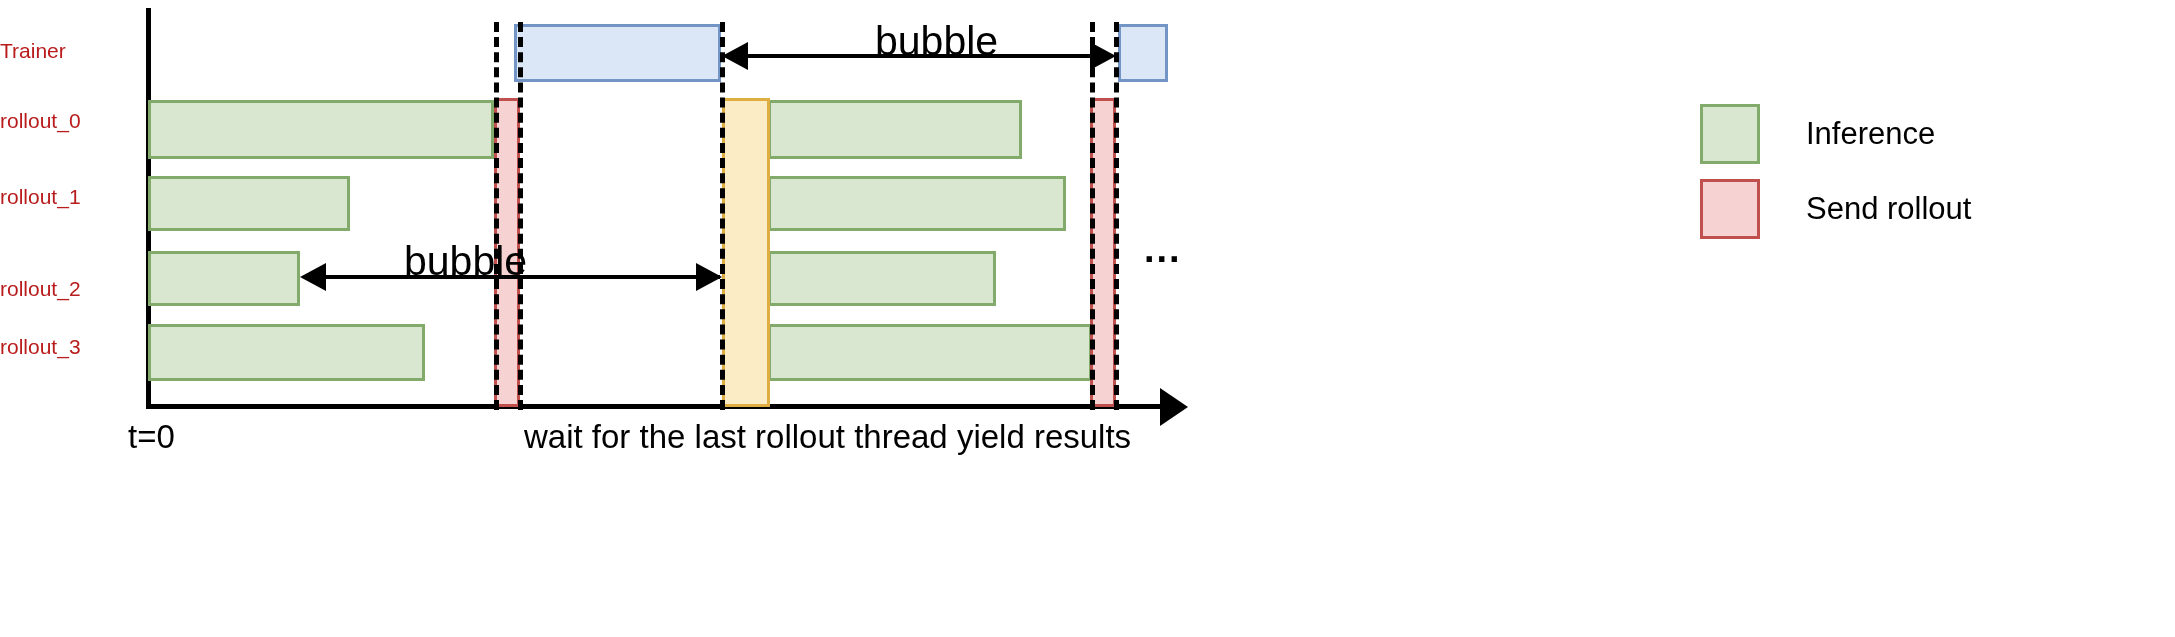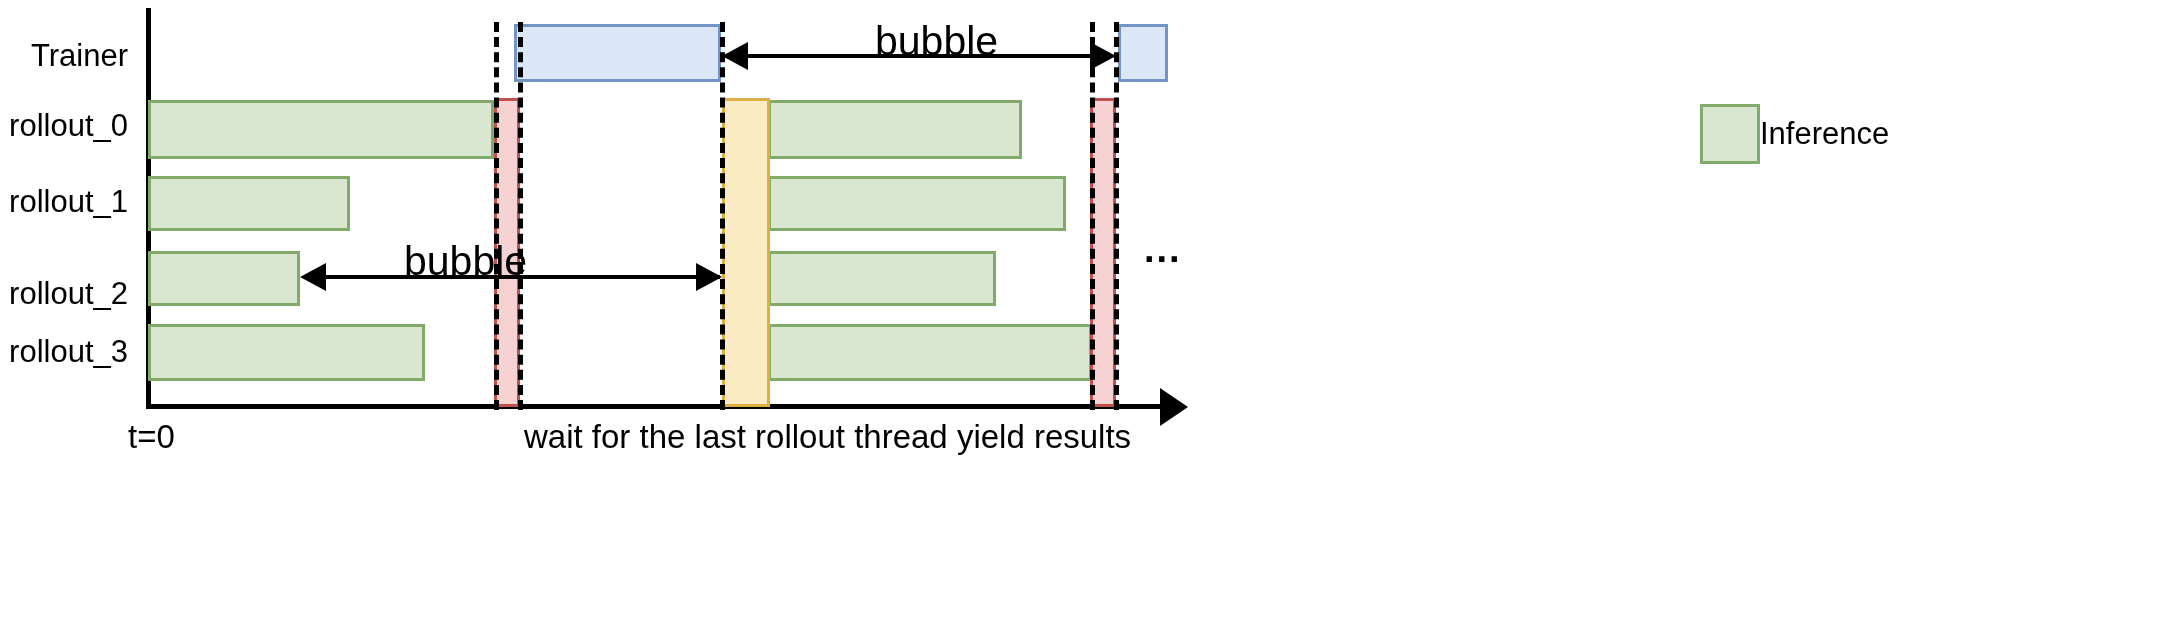--- a/index.html
+++ b/index.html
@@ -8,21 +8,21 @@
   .abs{position:absolute;}
 
   
   .yaxis{left:146px;top:8px;width:5px;height:399px;background:#000;}
   .xaxis{left:146px;top:404px;width:1020px;height:5px;background:#000;}
   .xarrow{left:1160px;top:388px;width:0;height:0;
           border-top:19px solid transparent;border-bottom:19px solid transparent;
           border-left:28px solid #000;}
 
   
-  .rowlabel{text-align:right;color:#000000;font-size:31px;line-height:1;white-space:nowrap;}
+  .rowlabel{text-align:left;color:#b91c1c;font-size:21px;line-height:1;white-space:nowrap;}
 
   
   .bar{box-sizing:border-box;border-width:3px;border-style:solid;}
   .bar.inference{background:#d9e7d1;border-color:#82ab6b;}
   .bar.send     {background:#f7d2d2;border-color:#c0504d;}
   .bar.training {background:#dbe6f7;border-color:#7395c6;}
   .bar.sync     {background:#fcecc6;border-color:#dfae43;}
 
   
   .vdash{width:0;border-left:5px dashed #000;}
@@ -37,21 +37,21 @@
   
   .dots{font-size:38px;font-weight:bold;color:#000;letter-spacing:2px;line-height:1;}
 
   
   .caption{font-size:33px;color:#000;white-space:nowrap;}
 
   
   .legend{left:1700px;top:96px;width:470px;}
   .legend-row{display:flex;align-items:center;height:75px;margin-bottom:0;}
   .swatch{width:60px;height:60px;box-sizing:border-box;border-width:3px;border-style:solid;flex:0 0 auto;}
-  .legend-label{font-size:31px;color:#000;white-space:nowrap;}
+  .legend-label{margin-left:46px;font-size:31px;color:#000;white-space:nowrap;}
 </style>
 </head>
 <body>
 
 <div id="stage">
 
   <div class="abs yaxis"></div>
   <div class="abs xaxis"></div>
   <div class="abs xarrow"></div>
 
@@ -102,18 +102,22 @@
   <div class="abs caption" style="left:128px;top:418px;">t=0</div>
   <div class="abs caption" style="left:524px;top:418px;">wait for the last rollout thread yield results</div>
 
   <div class="abs legend">
 
     <div class="legend-row">
       <div class="swatch" style="background:#d9e7d1;border-color:#82ab6b;"></div>
       <div class="legend-label">Inference</div>
     </div>
 
+    <div class="legend-row">
+      <div class="swatch" style="background:#f7d2d2;border-color:#c0504d;"></div>
+      <div class="legend-label">Send rollout</div>
+    </div>
 
 
 
   </div>
 
 </div>
 
 </body></html>

